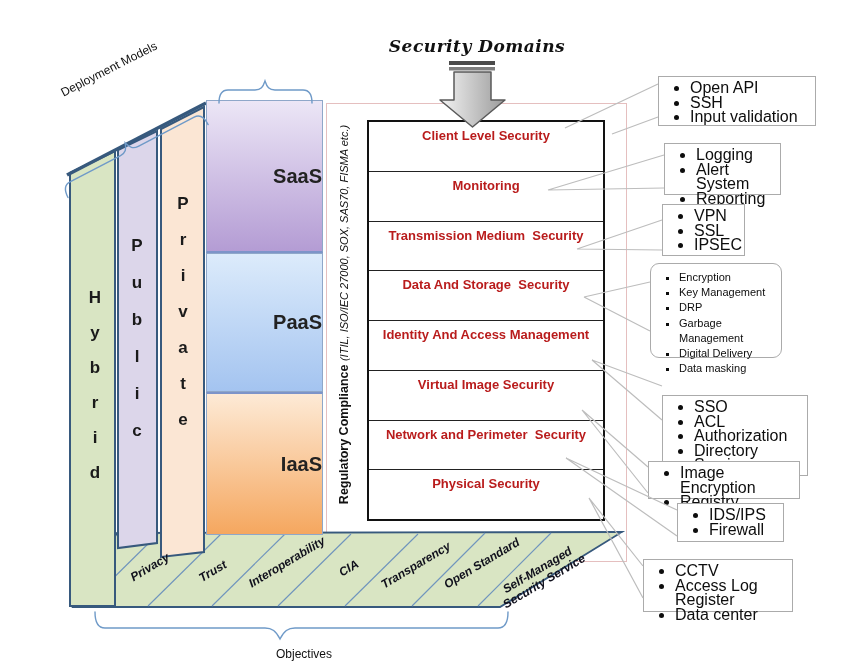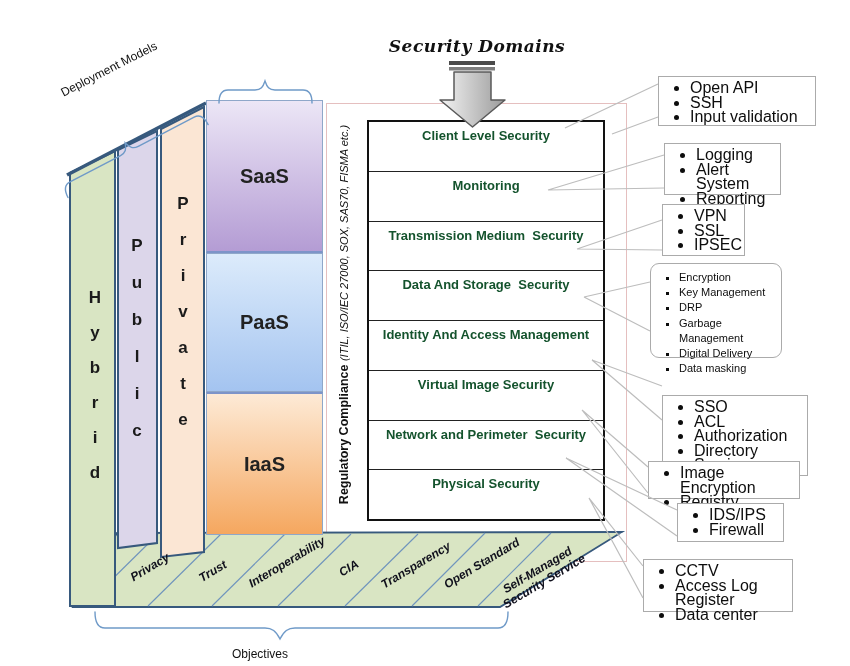--- a/index.html
+++ b/index.html
@@ -23,38 +23,38 @@
          font-style:italic;font-weight:bold;font-size:17px;letter-spacing:0.5px;}
 
   
   .letters{width:36px;text-align:center;font-weight:bold;font-size:17px;color:#1a1a1a;}
   .letters span{display:block;}
   #letters-hybrid{left:77px;top:280px;line-height:35px;}
   #letters-public{left:119px;top:227px;line-height:37px;}
   #letters-private{left:165px;top:186px;line-height:36px;}
 
   
-  .svc-sec{left:206px;width:117px;display:flex;align-items:center;justify-content:center;
+  .svc-sec{left:206px;width:117px;display:flex;align-items:center;justify-content:flex-end;
            border:1px solid #8fa7c9;box-sizing:border-box;font-weight:bold;font-size:20px;color:#222;}
   #sec-saas{top:100px;height:153px;background:linear-gradient(#ece6f6,#b49cd4);border-bottom:2px solid #7d94c9;}
   #sec-paas{top:253px;height:139px;background:linear-gradient(#dcebfb,#a4c4f0);}
   #sec-iaas{top:392px;height:143px;background:linear-gradient(#fdead6,#f5a75f);border-top:2px solid #7d94c9;}
 
   
   #regulatory{left:330px;top:525px;width:421px;height:25px;line-height:25px;
               transform:rotate(-90deg);transform-origin:0 0;text-align:center;white-space:nowrap;}
   #regulatory .rc-bold{font-weight:bold;font-size:12.5px;}
   #regulatory .rc-italic{font-style:italic;font-size:11px;}
 
   
   #stack{left:367px;top:120px;width:238px;height:401px;border:2px solid #121212;
          background:#fff;box-sizing:border-box;display:flex;flex-direction:column;}
   .dom-row{flex:1;text-align:center;padding-top:4px;box-sizing:border-box;}
   .dom-row + .dom-row{border-top:1.5px solid #222;}
-  .dom-row span{font-size:13px;font-weight:600;white-space:pre;color:#14532d;}
+  .dom-row span{font-size:13px;font-weight:600;white-space:pre;color:#b91c1c;}
 
   
   .cobox{background:#fff;border:1px solid #ababab;box-sizing:border-box;}
   .cobox ul{margin:0;padding:4px 6px 4px 31px;list-style:disc;}
   .cobox li{font-size:16px;line-height:14.6px;color:#0d0d0d;}
   #box-4 ul{list-style:square;padding-left:28px;padding-top:6px;}
   #box-4 li{font-size:11px;line-height:15.2px;}
   #box-1{left:658px;top:76px;width:158px;height:50px;}
   #box-2{left:664px;top:143px;width:117px;height:52px;}
   #box-3{left:662px;top:204px;width:83px;height:52px;}
@@ -68,21 +68,21 @@
   .floor-lbl{font-style:italic;font-weight:600;font-size:12px;color:#10101c;
              text-align:center;transform:rotate(-31deg);white-space:pre-line;line-height:13px;}
   #fl-0{left:110px;top:561px;width:80px;}
   #fl-1{left:173px;top:565px;width:80px;}
   #fl-2{left:230px;top:556px;width:114px;}
   #fl-3{left:309px;top:562px;width:80px;}
   #fl-4{left:365px;top:559px;width:102px;}
   #fl-5{left:431px;top:557px;width:102px;}
   #fl-6{left:479px;top:563px;width:124px;}
 
-  #objectives-label{left:232px;top:647px;width:100px;text-align:left;font-size:12px;}
+  #objectives-label{left:232px;top:647px;width:100px;text-align:right;font-size:12px;}
 </style>
 </head>
 <body>
 
 <div id="stage">
 
   <div id="pink-frame"></div>
 
   <svg id="base-svg" class="layer" width="850" height="666" viewBox="0 0 850 666">
 

